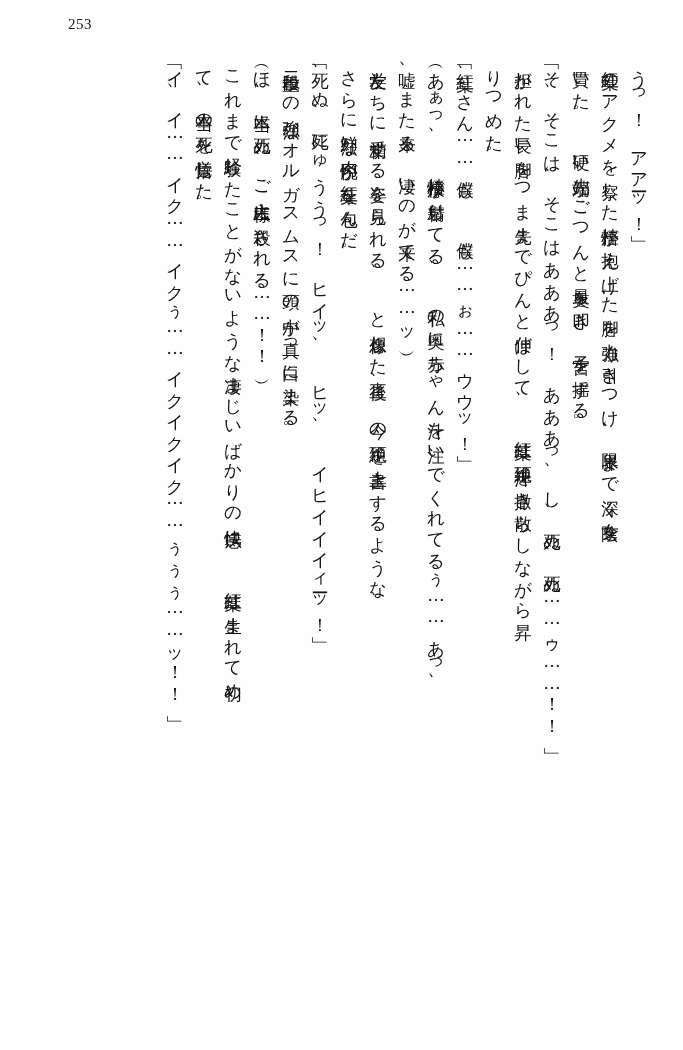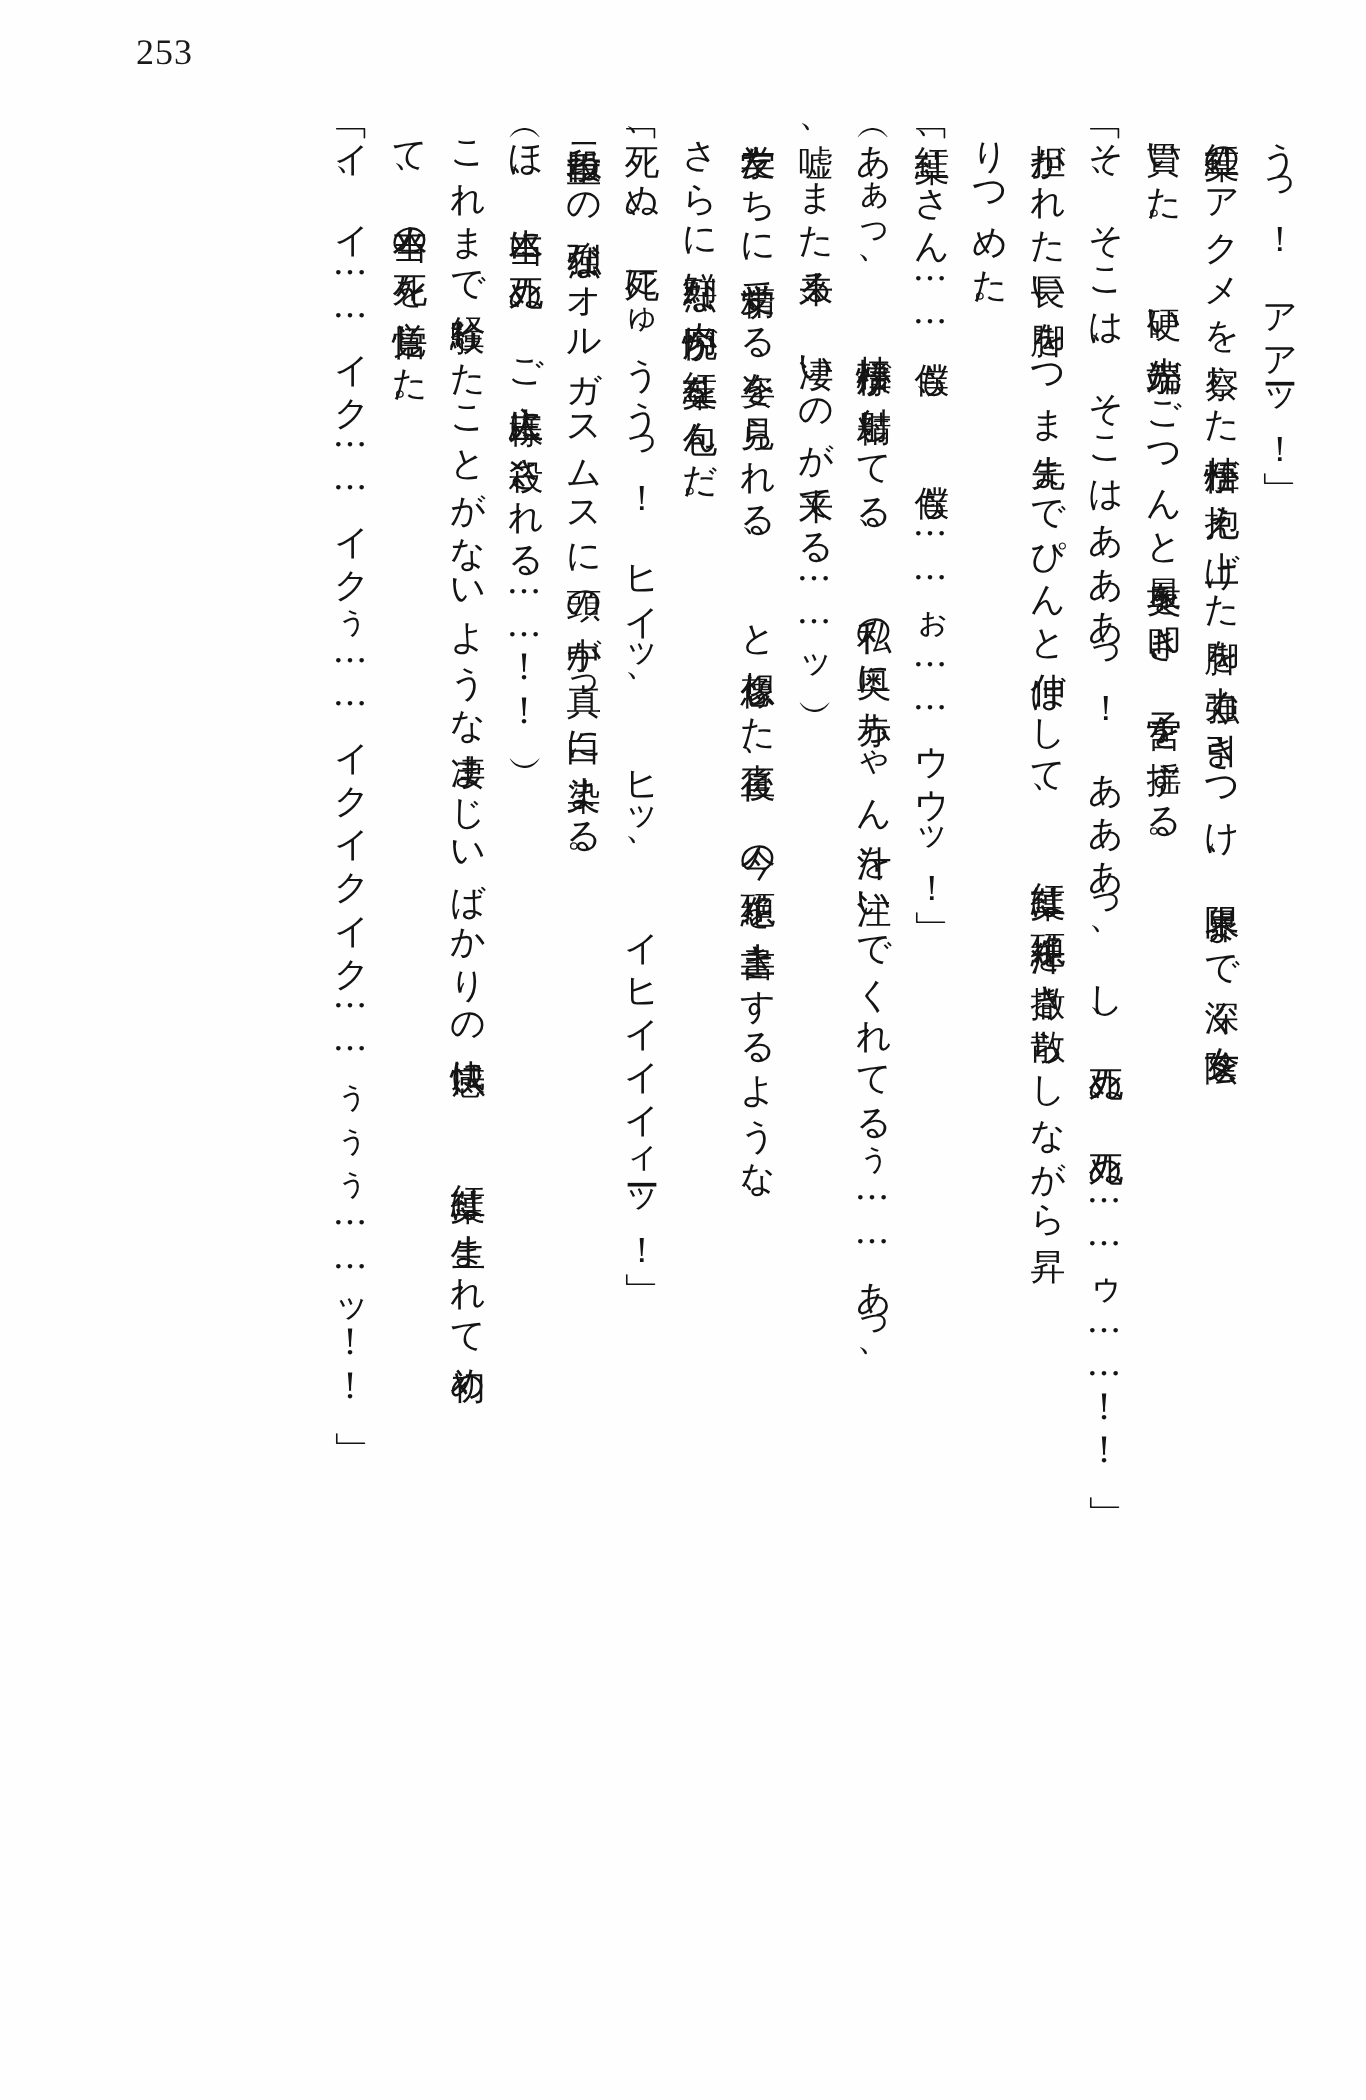--- a/index.html
+++ b/index.html
@@ -18,21 +18,21 @@
     position: relative;
     width: 683px;
     height: 1050px;
     background: #fefefe;
     box-sizing: border-box;
   }
   #page-number {
     position: absolute;
     top: 16px;
     left: 68px;
-    font-size: 18px;
+    font-size: 15px;
     letter-spacing: 0.5px;
     color: #1a1a1a;
     font-family: "Liberation Serif", "DejaVu Serif", serif;
   }
   #text-body {
     position: absolute;
     top: 58px;
     left: 36px;
     right: 36px;
     bottom: 40px;

